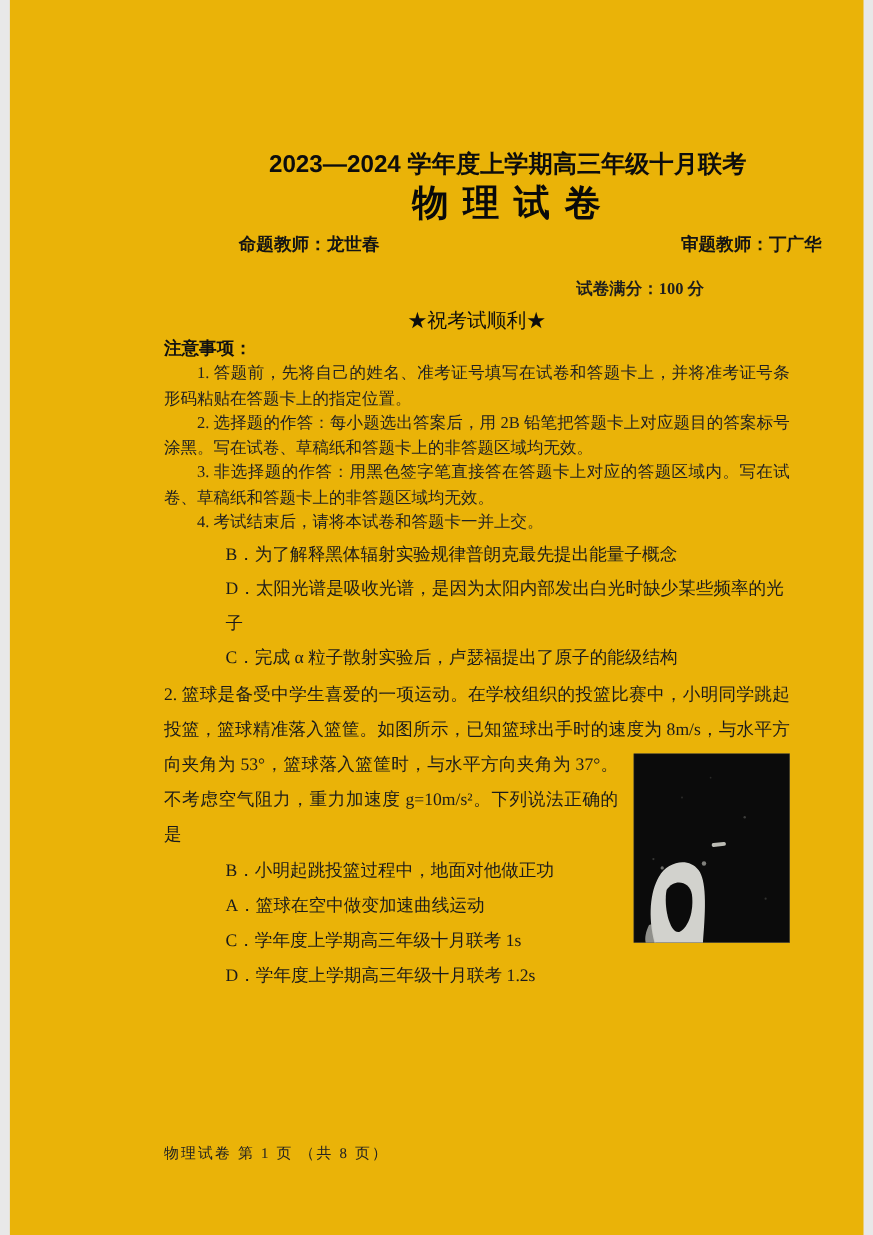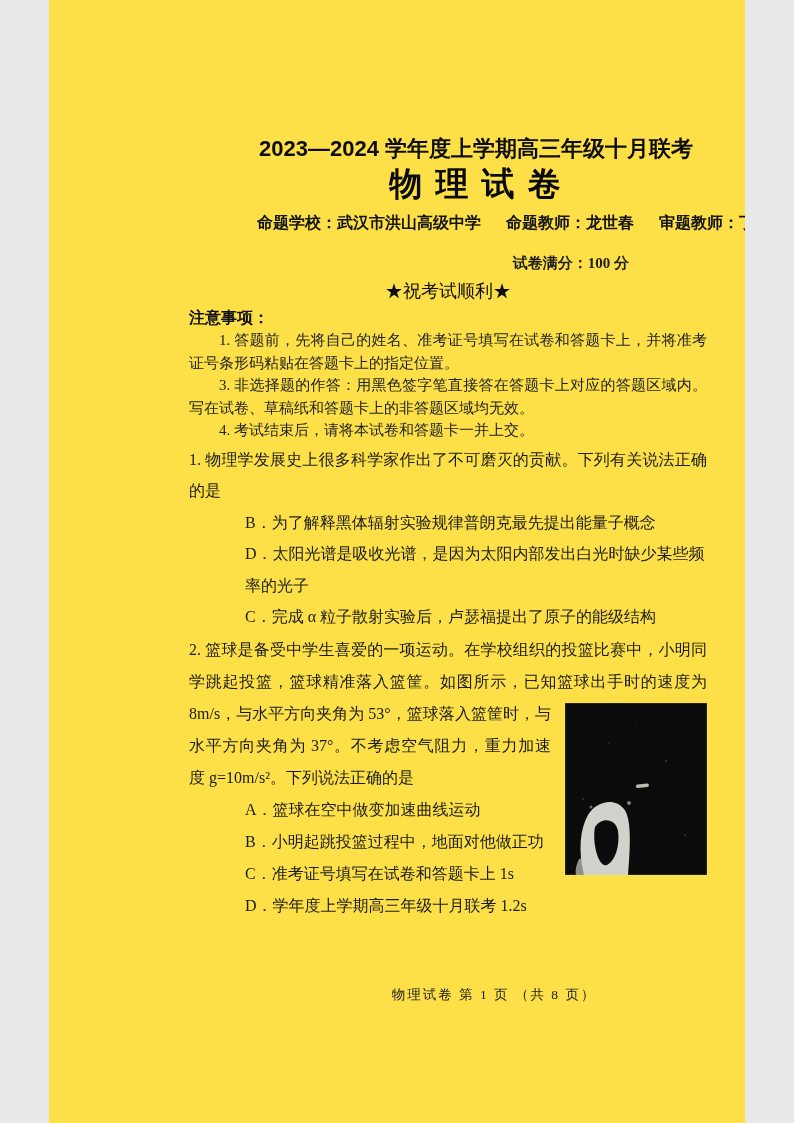--- a/index.html
+++ b/index.html
@@ -1,22 +1,22 @@
 <!DOCTYPE html>
 <html lang="zh"><head>
 <meta charset="utf-8">
 <style>
   html,body{margin:0;padding:0;background:#e8e8e8;}
   .page{
     position:relative;
-    width:696px;height:1123px;
+    width:776px;height:1123px;
     margin:0 auto;
-    background:#fde047;
+    background:#eab308;
     box-sizing:border-box;
-    padding:136px 38px 0 140px;
+    padding:136px 67px 0 140px;
     font-family:"Liberation Serif", serif;
     color:#1e1e1e;
     overflow:hidden;
   }
   
   .exam-session{
     margin:0;
     font-family:"Liberation Sans", sans-serif;
     font-size:22px;line-height:26px;
     font-weight:bold;color:#0d0d0d;
@@ -76,55 +76,53 @@
   
   .q-photo{
     float:right;
     width:142px;height:172px;
     margin:5px 0 4px 14px;
   }
   .q-photo svg{display:block;}
   
   .page-footer{
     position:absolute;
-    left:140px;top:986px;width:610px;
-    text-align:center;
+    left:140px;top:1040px;width:610px;
     font-size:13.5px;letter-spacing:2px;
     color:#222;
     clear:both;
   }
 </style>
 </head>
 <body>
 
 <div class="page">
 
   <h1 class="exam-session">2023—2024 学年度上学期高三年级十月联考</h1>
   <h2 class="subject-title">物 理 试 卷</h2>
 
   <div class="credits">
-    <span>命题学校：武汉市洪山高级中学</span>
     <span>命题教师：龙世春</span>
     <span>审题教师：丁广华</span>
   </div>
 
   <div class="full-score">试卷满分：100 分</div>
 
   <div class="wish">★祝考试顺利★</div>
 
   <div class="notices">
     <div class="notices-heading">注意事项：</div>
     <p class="notice-item">1. 答题前，先将自己的姓名、准考证号填写在试卷和答题卡上，并将准考证号条形码粘贴在答题卡上的指定位置。</p>
+    <p class="notice-item">2. 选择题的作答：每小题选出答案后，用 2B 铅笔把答题卡上对应题目的答案标号涂黑。写在试卷、草稿纸和答题卡上的非答题区域均无效。</p>
     <p class="notice-item">3. 非选择题的作答：用黑色签字笔直接答在答题卡上对应的答题区域内。写在试卷、草稿纸和答题卡上的非答题区域均无效。</p>
     <p class="notice-item">4. 考试结束后，请将本试卷和答题卡一并上交。</p>
   </div>
 
 
   <div class="question q1">
-    <p class="stem">1. 物理学发展史上很多科学家作出了不可磨灭的贡献。下列有关说法正确的是</p>
     <div class="option">B．为了解释黑体辐射实验规律普朗克最先提出能量子概念</div>
     <div class="option">D．太阳光谱是吸收光谱，是因为太阳内部发出白光时缺少某些频率的光子</div>
     <div class="option">C．完成 α 粒子散射实验后，卢瑟福提出了原子的能级结构</div>
   </div>
 
   <div class="question q2">
     <p class="stem"><span>2. 篮球是备受中学生喜爱的一项运动。在学校组织的投篮比赛中，小明同学跳起投篮，篮球精准落入篮筐。如图所示，已知篮球出手时的速度为 8m/s，与水平方向夹角为 53°，</span><span class="q-photo">
           <svg viewBox="0 0 142 172" width="142" height="172" xmlns="http://www.w3.org/2000/svg">
         <rect x="0" y="0" width="142" height="172" fill="#0b0b0b" stroke="#3c3c3c" stroke-width="1"></rect>
 
@@ -138,21 +136,21 @@
 
         <g>
           <path d="M19,172 C13,148 15,126 23,112 C31,98 50,94 59,106 C66,115 66,138 63,172 Z" fill="#e4e4de" opacity="0.92"></path>
           <path d="M30,124 C37,113 51,116 53,128 C55,143 50,158 42,162 C33,165 27,139 30,124 Z" fill="#0b0b0b"></path>
           <path d="M14,156 C11,162 10,168 11,172 L20,172 C18,166 17,160 17,155 Z" fill="#c9c9c2" opacity="0.7"></path>
           <circle cx="64" cy="100" r="2" fill="#cfcfc8" opacity="0.6"></circle>
           <circle cx="26" cy="104" r="1.5" fill="#cfcfc8" opacity="0.5"></circle>
         </g>
       </svg>
         </span><span>篮球落入篮筐时，与水平方向夹角为 37°。不考虑空气阻力，重力加速度 g=10m/s²。下列说法正确的是</span></p>
+    <div class="option">B．小明起跳投篮过程中，地面对他做正功</div>
     <div class="option">A．篮球在空中做变加速曲线运动</div>
-    <div class="option">B．小明起跳投篮过程中，地面对他做正功</div>
-    <div class="option">C．准考证号填写在试卷和答题卡上 1s</div>
+    <div class="option">C．学年度上学期高三年级十月联考 1s</div>
     <div class="option">D．学年度上学期高三年级十月联考 1.2s</div>
   </div>
 
   <div class="page-footer">物理试卷 第 1 页 （共 8 页）</div>
 
 </div>
 
 </body></html>

